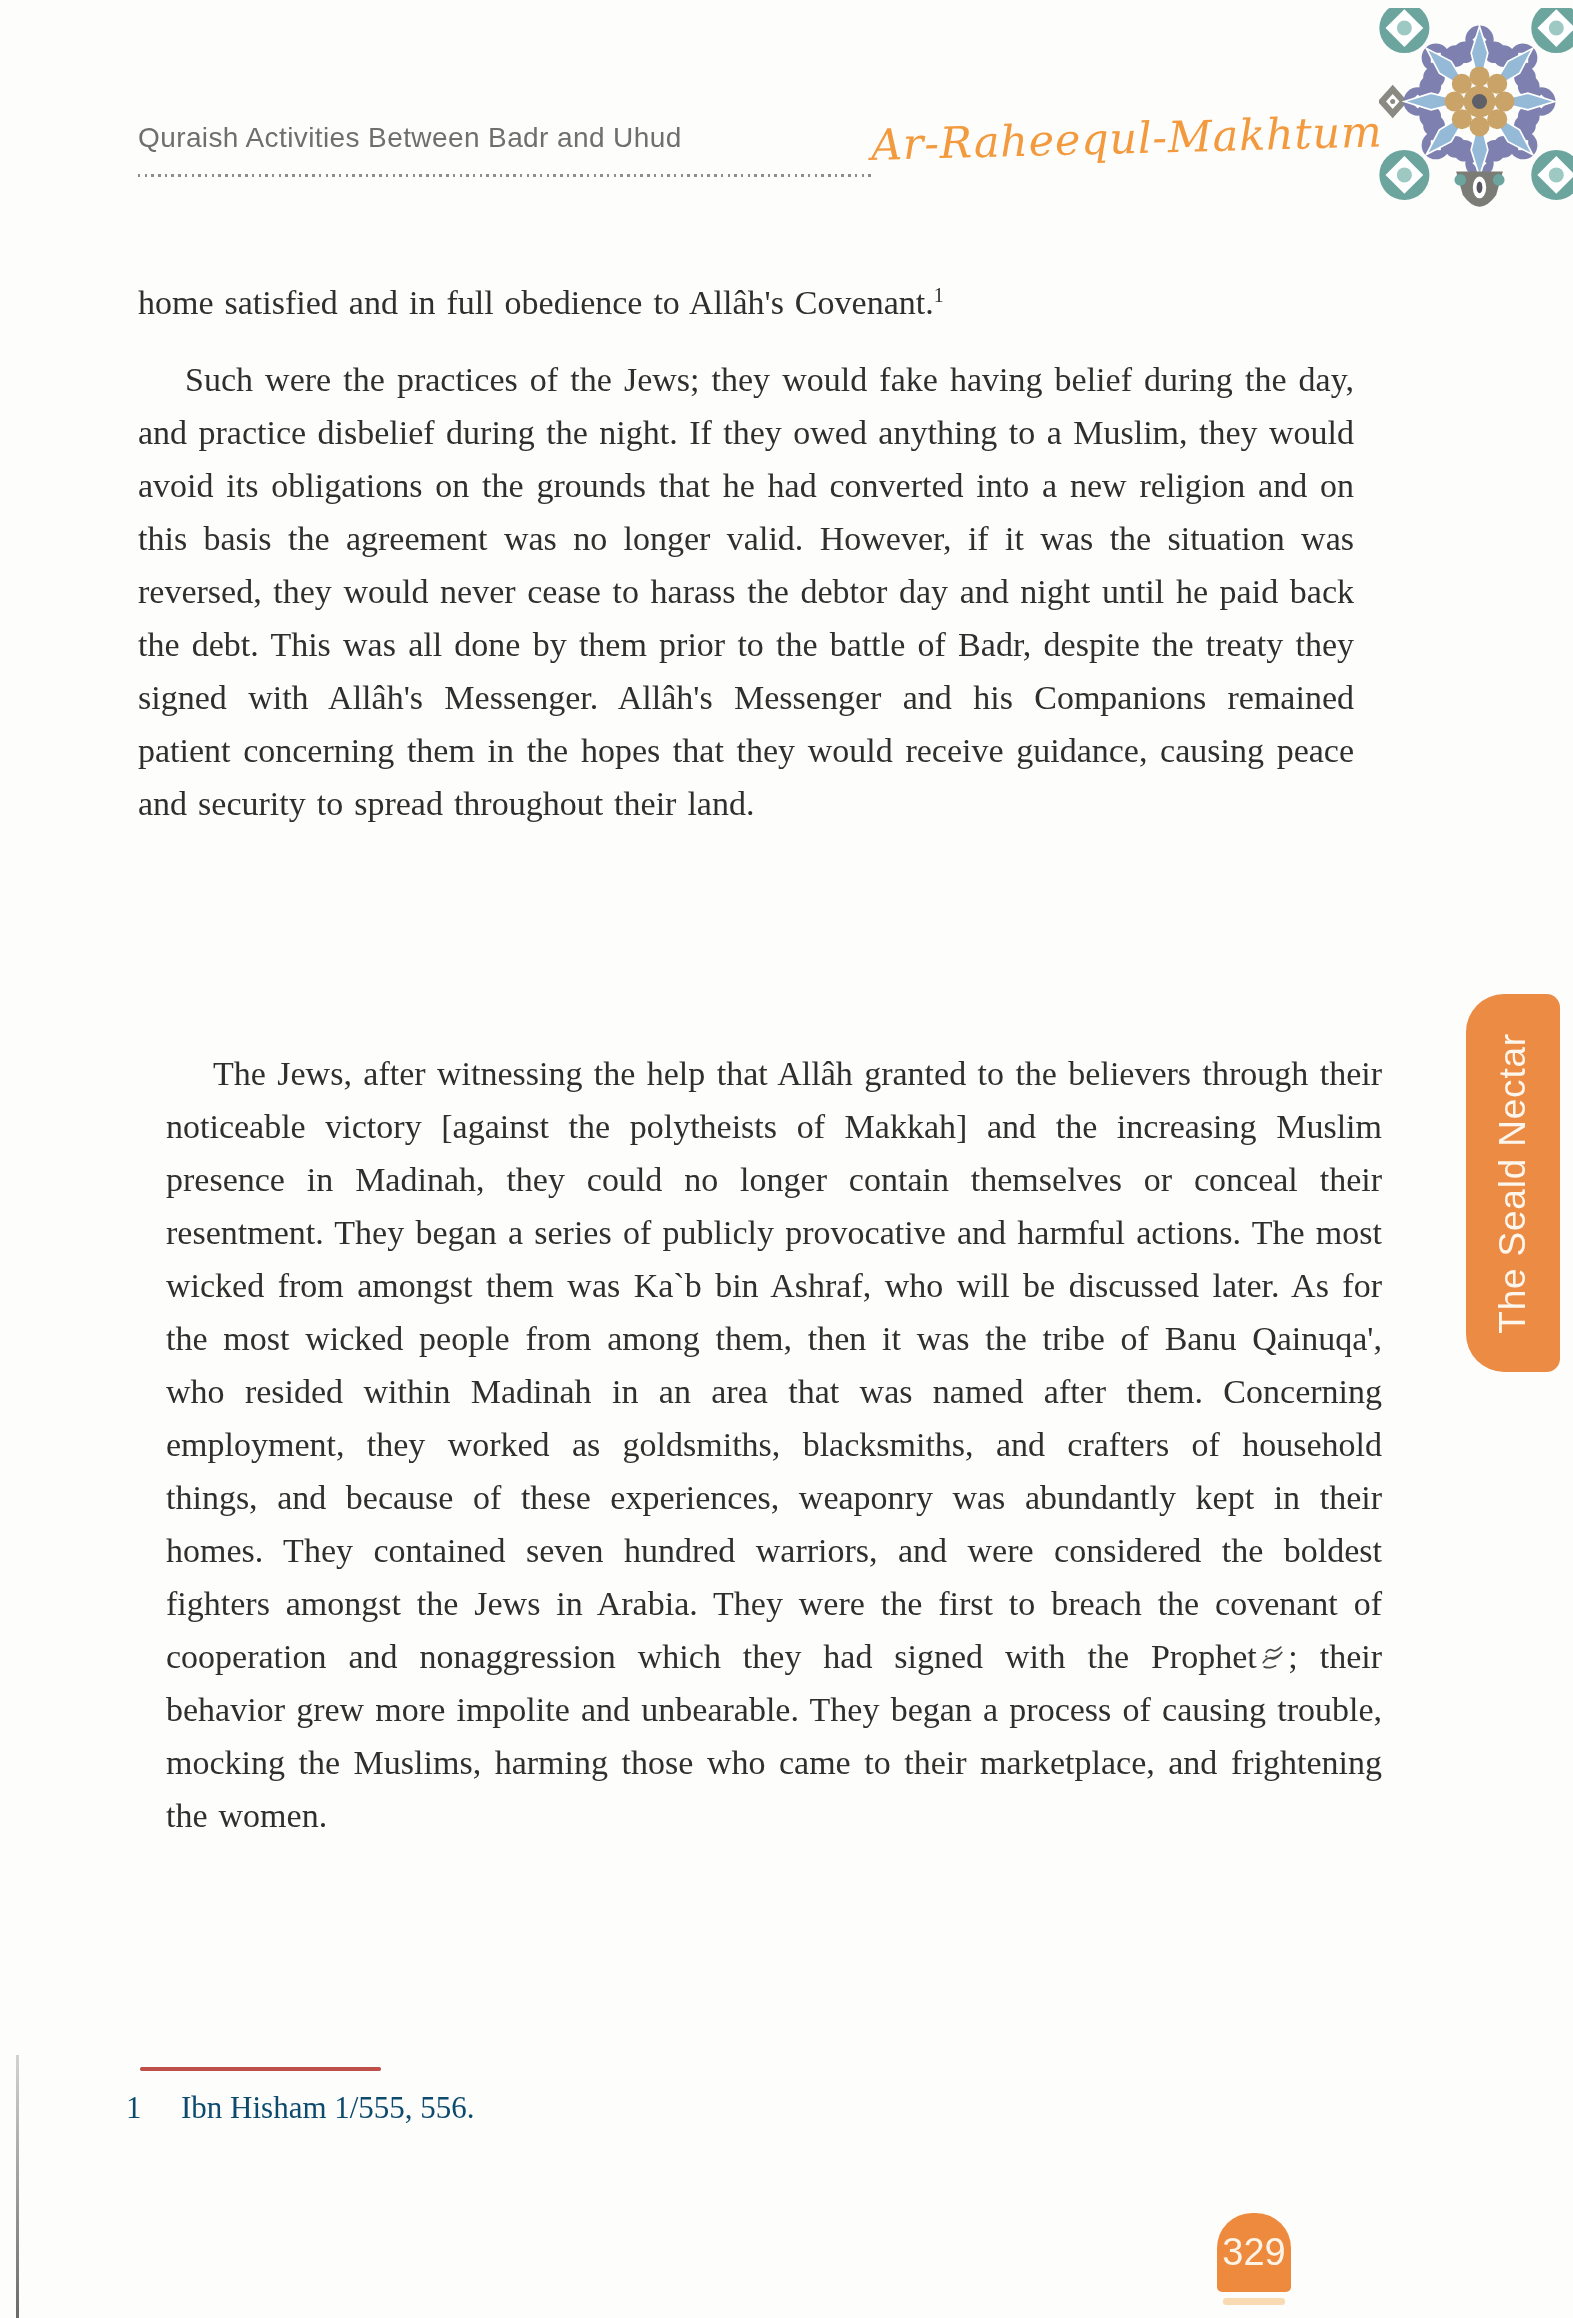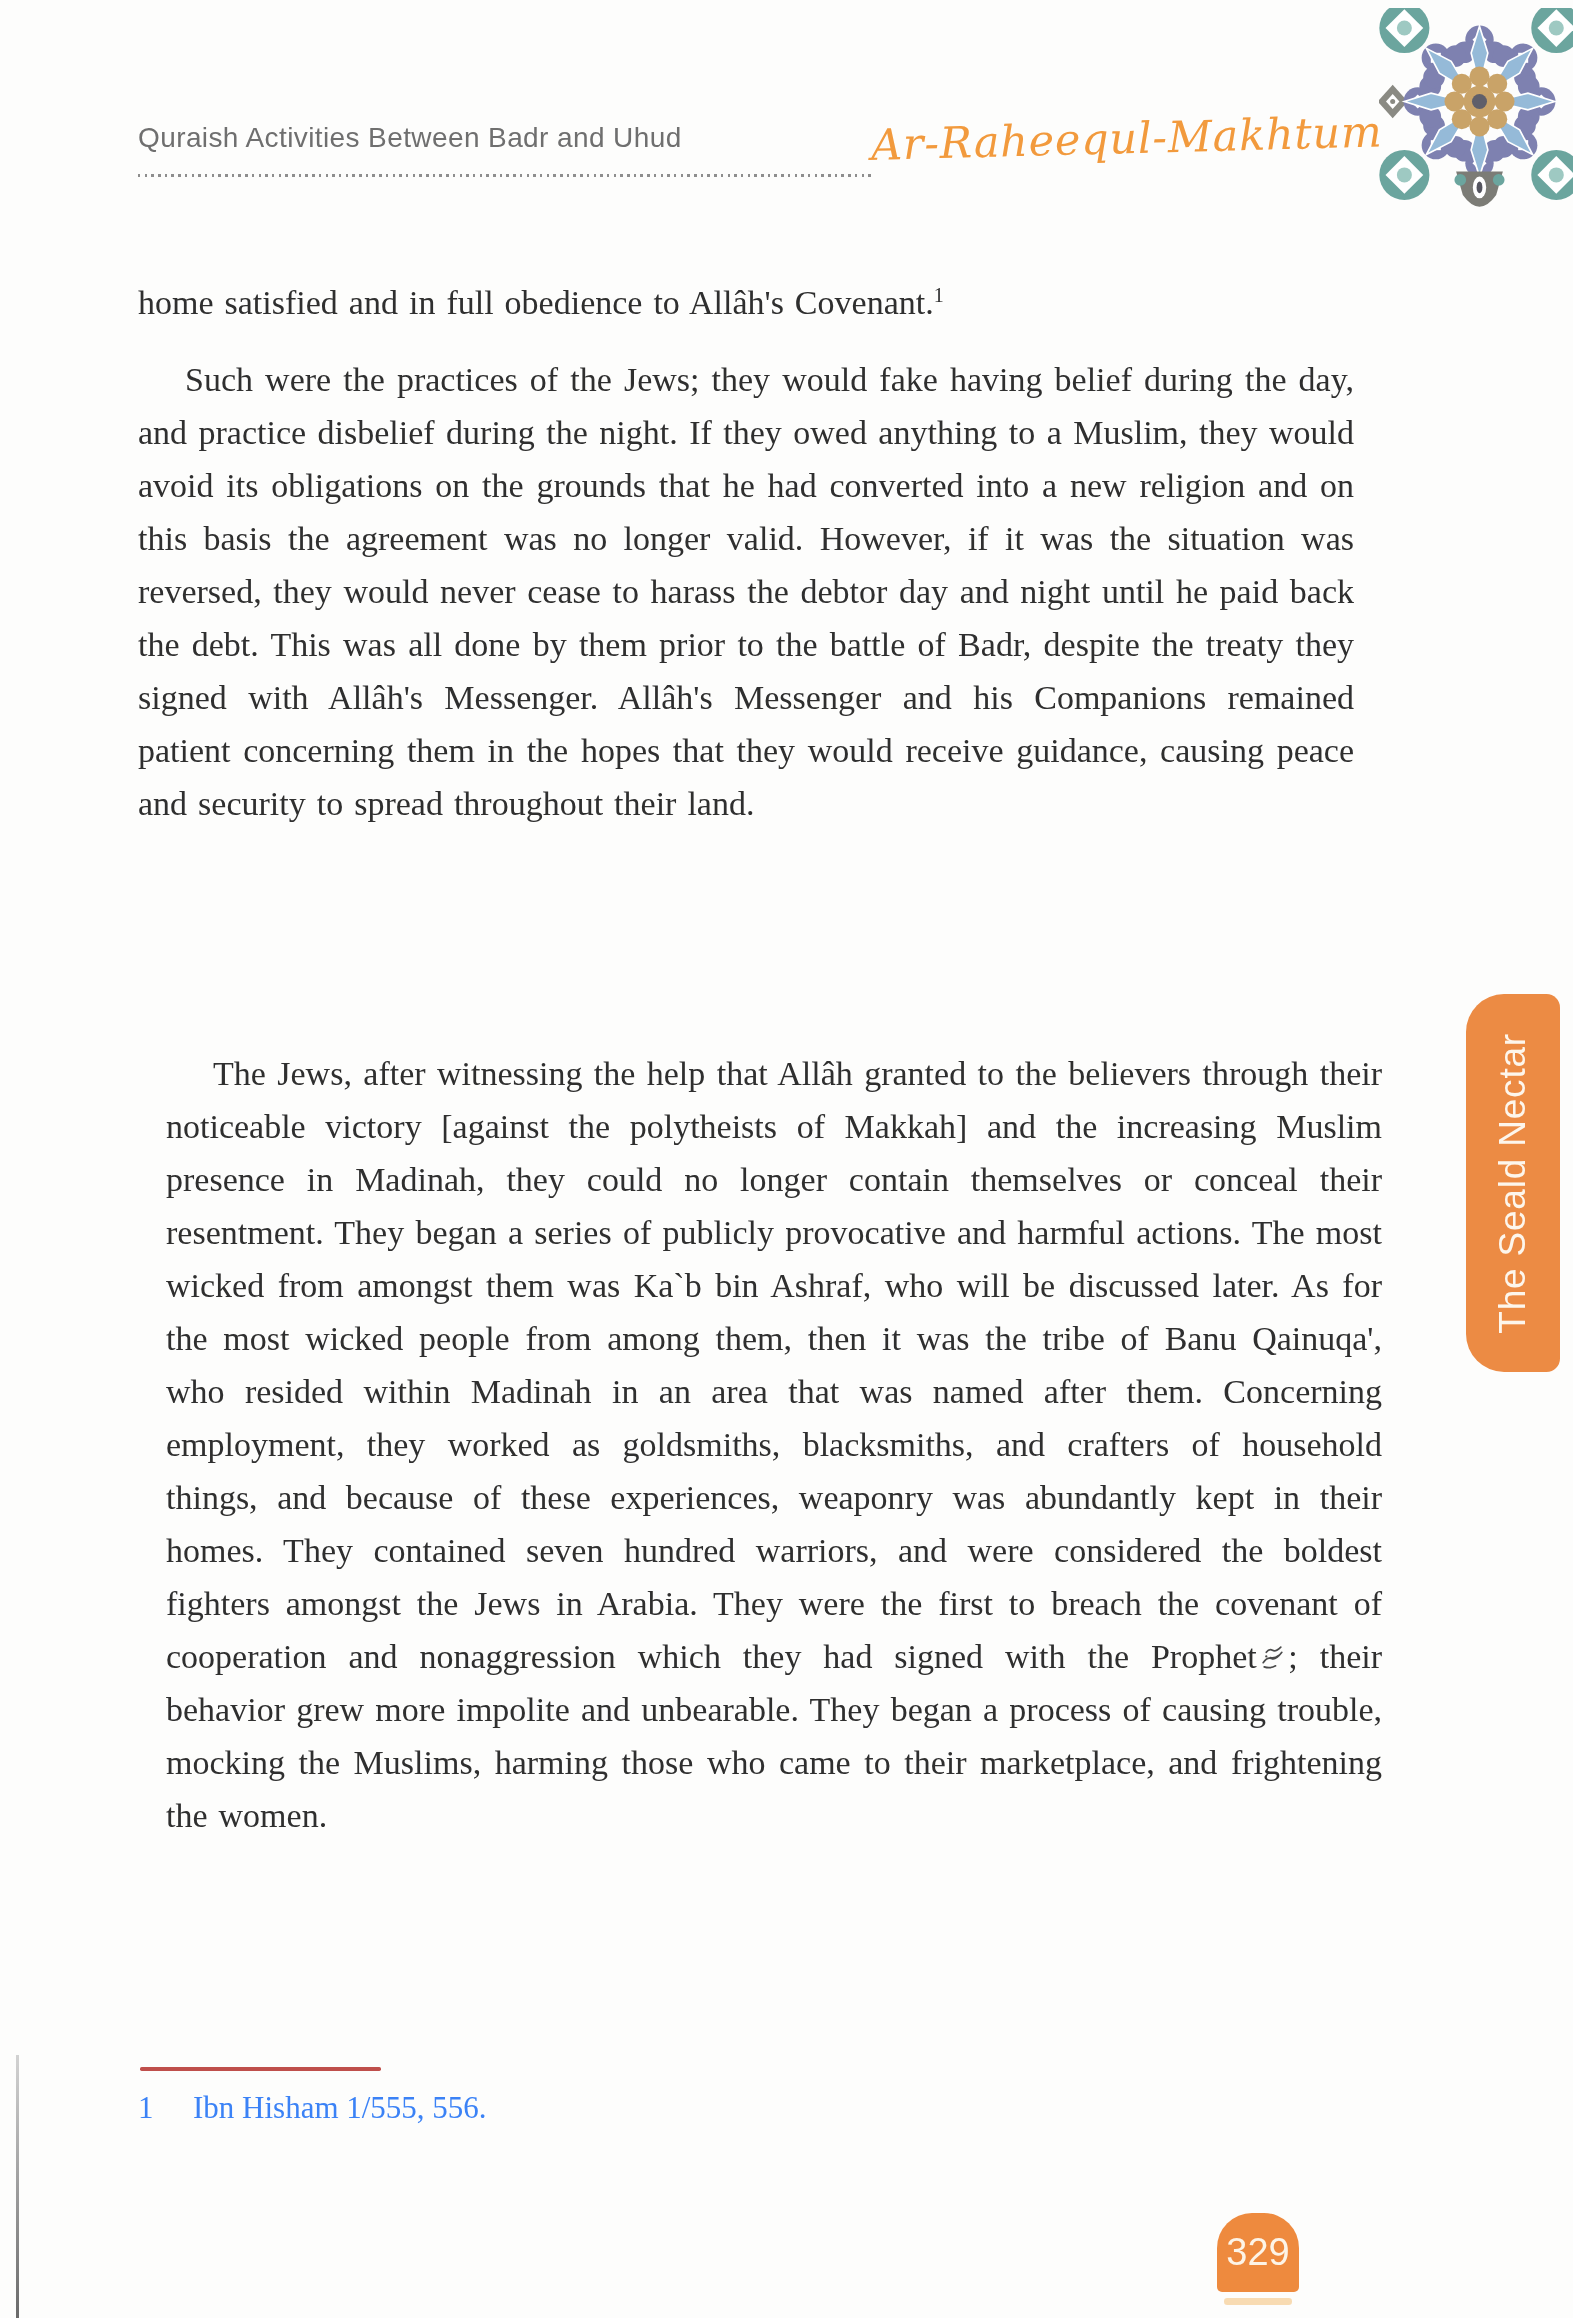--- a/index.html
+++ b/index.html
@@ -60,27 +60,27 @@
     font-family:"Liberation Sans", sans-serif;
     font-size:37px;color:#fdf6ec;letter-spacing:0.8px;
     white-space:nowrap;
   }
   
   .footnote-rule{
     position:absolute;left:140px;top:2067px;width:241px;height:4.2px;
     background:#bf4f4b;border-radius:1.7px;
   }
   .footnote{
-    position:absolute;left:138px;top:2086px;width:836px;
-    font-size:31px;line-height:43px;color:#3b82f6;
+    position:absolute;left:126px;top:2086px;width:836px;
+    font-size:31px;line-height:43px;color:#0c4a6e;
   }
   .footnote .fn-marker{display:inline-block;width:55px;}
   
   .page-number-box{
-    position:absolute;left:1217px;top:2213px;width:82px;height:79px;
+    position:absolute;left:1217px;top:2213px;width:74px;height:79px;
     background:#ee8a3e;border-radius:35px 35px 5px 5px;
     display:flex;align-items:center;justify-content:center;
   }
   .page-number-box::after{
     content:"";position:absolute;left:8%;bottom:-13.4px;width:84%;height:7.5px;
     background:#f6cf9a;opacity:.75;border-radius:3.3px;
   }
   .page-number{
     font-family:"Liberation Sans", sans-serif;
     font-size:38px;color:#fdf4e7;

